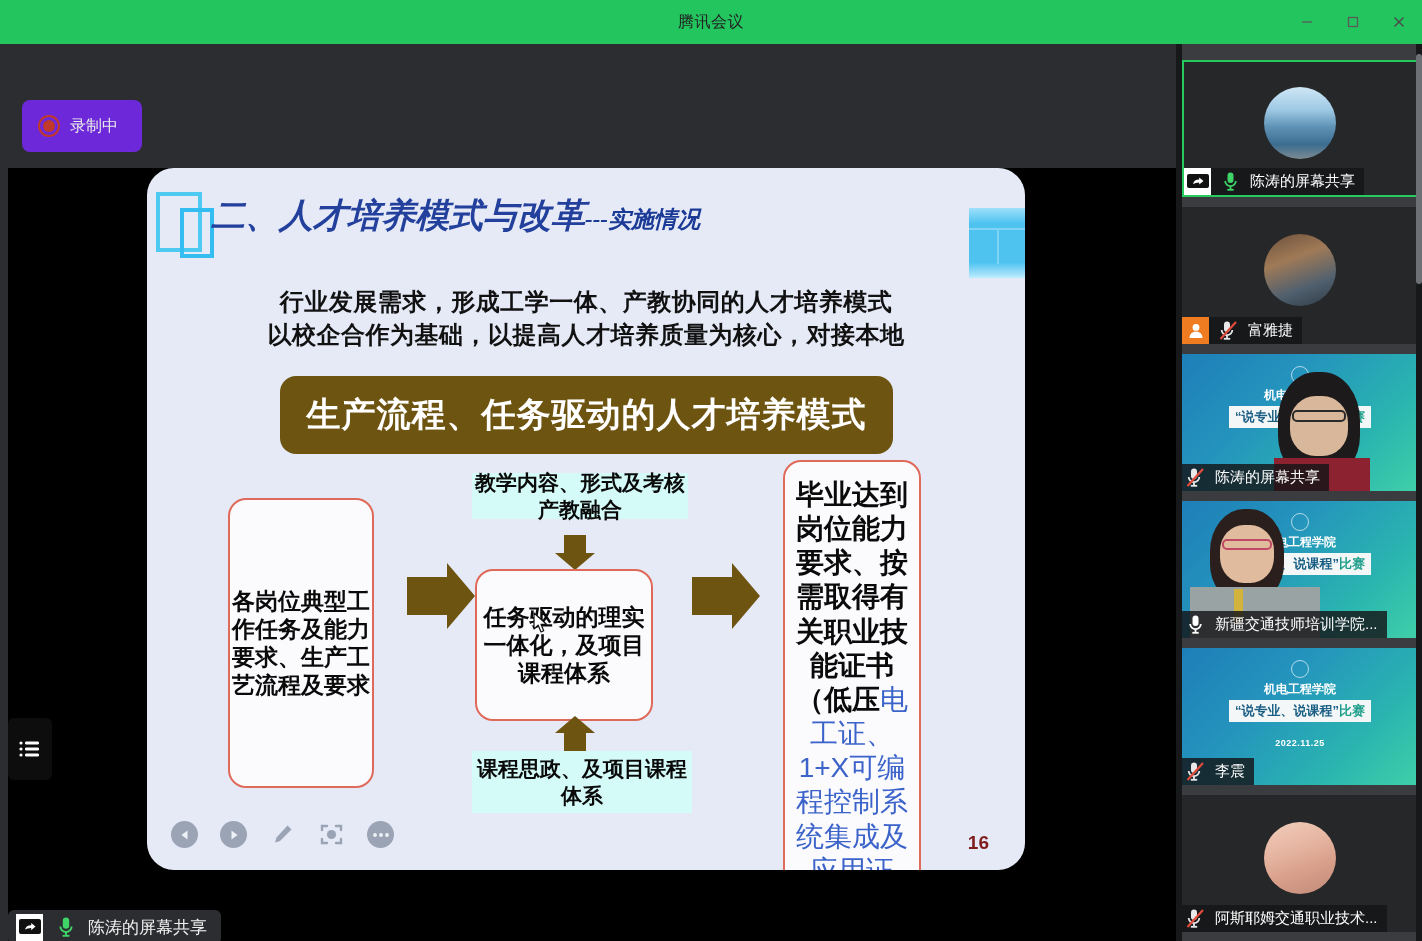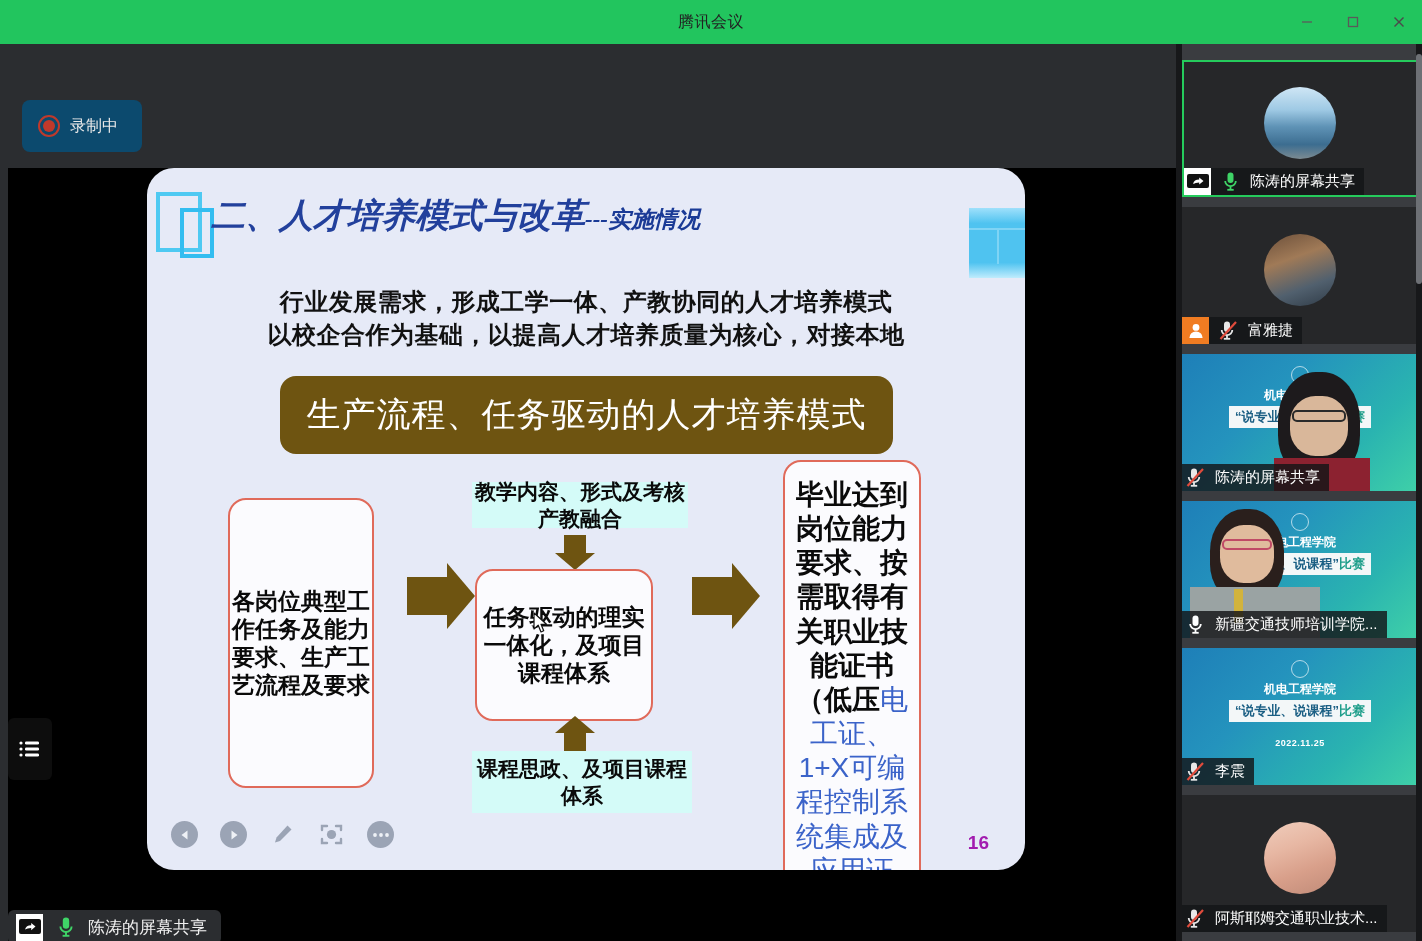--- a/index.html
+++ b/index.html
@@ -45,21 +45,21 @@
   }
   .stage-left-strip {
     position: absolute; left: 0; top: 0; width: 8px; height: 897px;
     background: #2b2d30;
   }
 
   
   .rec-badge {
     position: absolute; left: 22px; top: 56px;
     width: 120px; height: 52px;
-    background: #0c4a6e;
+    background: #6d28d9;
     border-radius: 8px;
     display: flex; align-items: center; gap: 10px;
     padding-left: 16px;
   }
   .rec-dot {
     width: 22px; height: 22px; border-radius: 50%;
     border: 2px solid #c0392b;
     display: flex; align-items: center; justify-content: center;
     flex: 0 0 auto;
   }
@@ -116,21 +116,21 @@
     line-height: 1.36;
     letter-spacing: .5px;
   }
 
   .gold-banner {
     position: absolute; left: 133px; top: 208px;
     width: 613px; height: 78px;
     background: #6e5411;
     border-radius: 16px;
     display: flex; align-items: center; justify-content: center;
-    color: #ffffff; font-size: 34px; font-weight: 400;
+    color: #ffffff; font-size: 34px; font-weight: 700;
     letter-spacing: 1px;
   }
 
   
   .dg-box {
     position: absolute;
     background: #fbfbfe;
     border: 2px solid #e06a5a;
     border-radius: 18px;
     display: flex; align-items: center; justify-content: center;
@@ -155,21 +155,21 @@
   .dg-right .blue { color: #3b63c9; font-weight: 500; }
 
   .cy-box {
     position: absolute;
     background: #d4fbf8;
     display: flex; align-items: center; justify-content: center;
     text-align: center;
     font-weight: 700; color: #0a0a0a; font-size: 21px;
     line-height: 1.3;
   }
-  .cy-top { left: 325px; top: 305px; width: 216px; height: 46px; margin-top: 9px; }
+  .cy-top { left: 325px; top: 305px; width: 216px; height: 46px; }
   .cy-bottom { left: 325px; top: 583px; width: 220px; height: 62px; }
 
   .arrow-right {
     position: absolute;
     background: #6e5411;
   }
   .ar1 { left: 260px; top: 409px; width: 40px; height: 38px; }
   .ar1:after {
     content:""; position:absolute; left:40px; top:-14px;
     border-top: 33px solid transparent;
@@ -204,21 +204,21 @@
     border-bottom: 17px solid #6e5411;
   }
 
   .cursor-arrow {
     position: absolute; left: 386px; top: 444px;
     width: 0; height: 0;
   }
 
   .slide-number {
     position: absolute; right: 36px; bottom: 16px;
-    font-size: 19px; font-weight: 700; color: #a21caf; margin-left: 35px;
+    font-size: 19px; font-weight: 700; color: #7f1d1d; margin-left: 35px;
   }
 
   
   .ppt-toolbar {
     position: absolute; left: 24px; bottom: 22px;
     display: flex; align-items: center; gap: 22px;
   }
   .ppt-icon {
     width: 27px; height: 27px;
     display: flex; align-items: center; justify-content: center;

